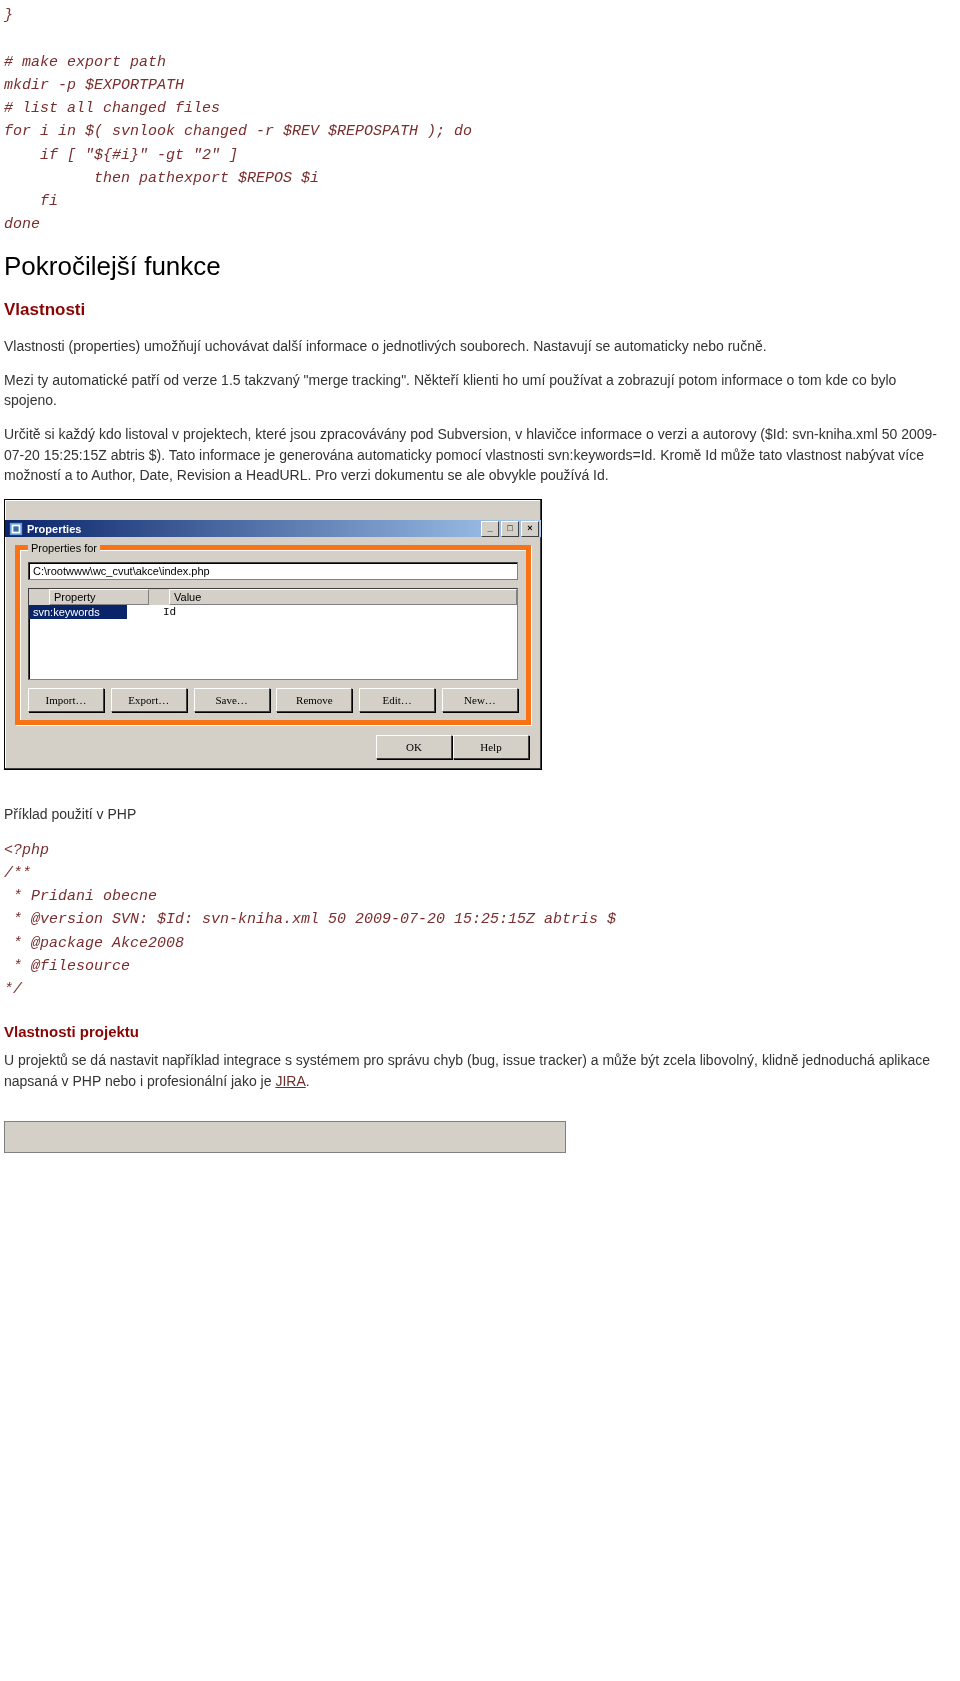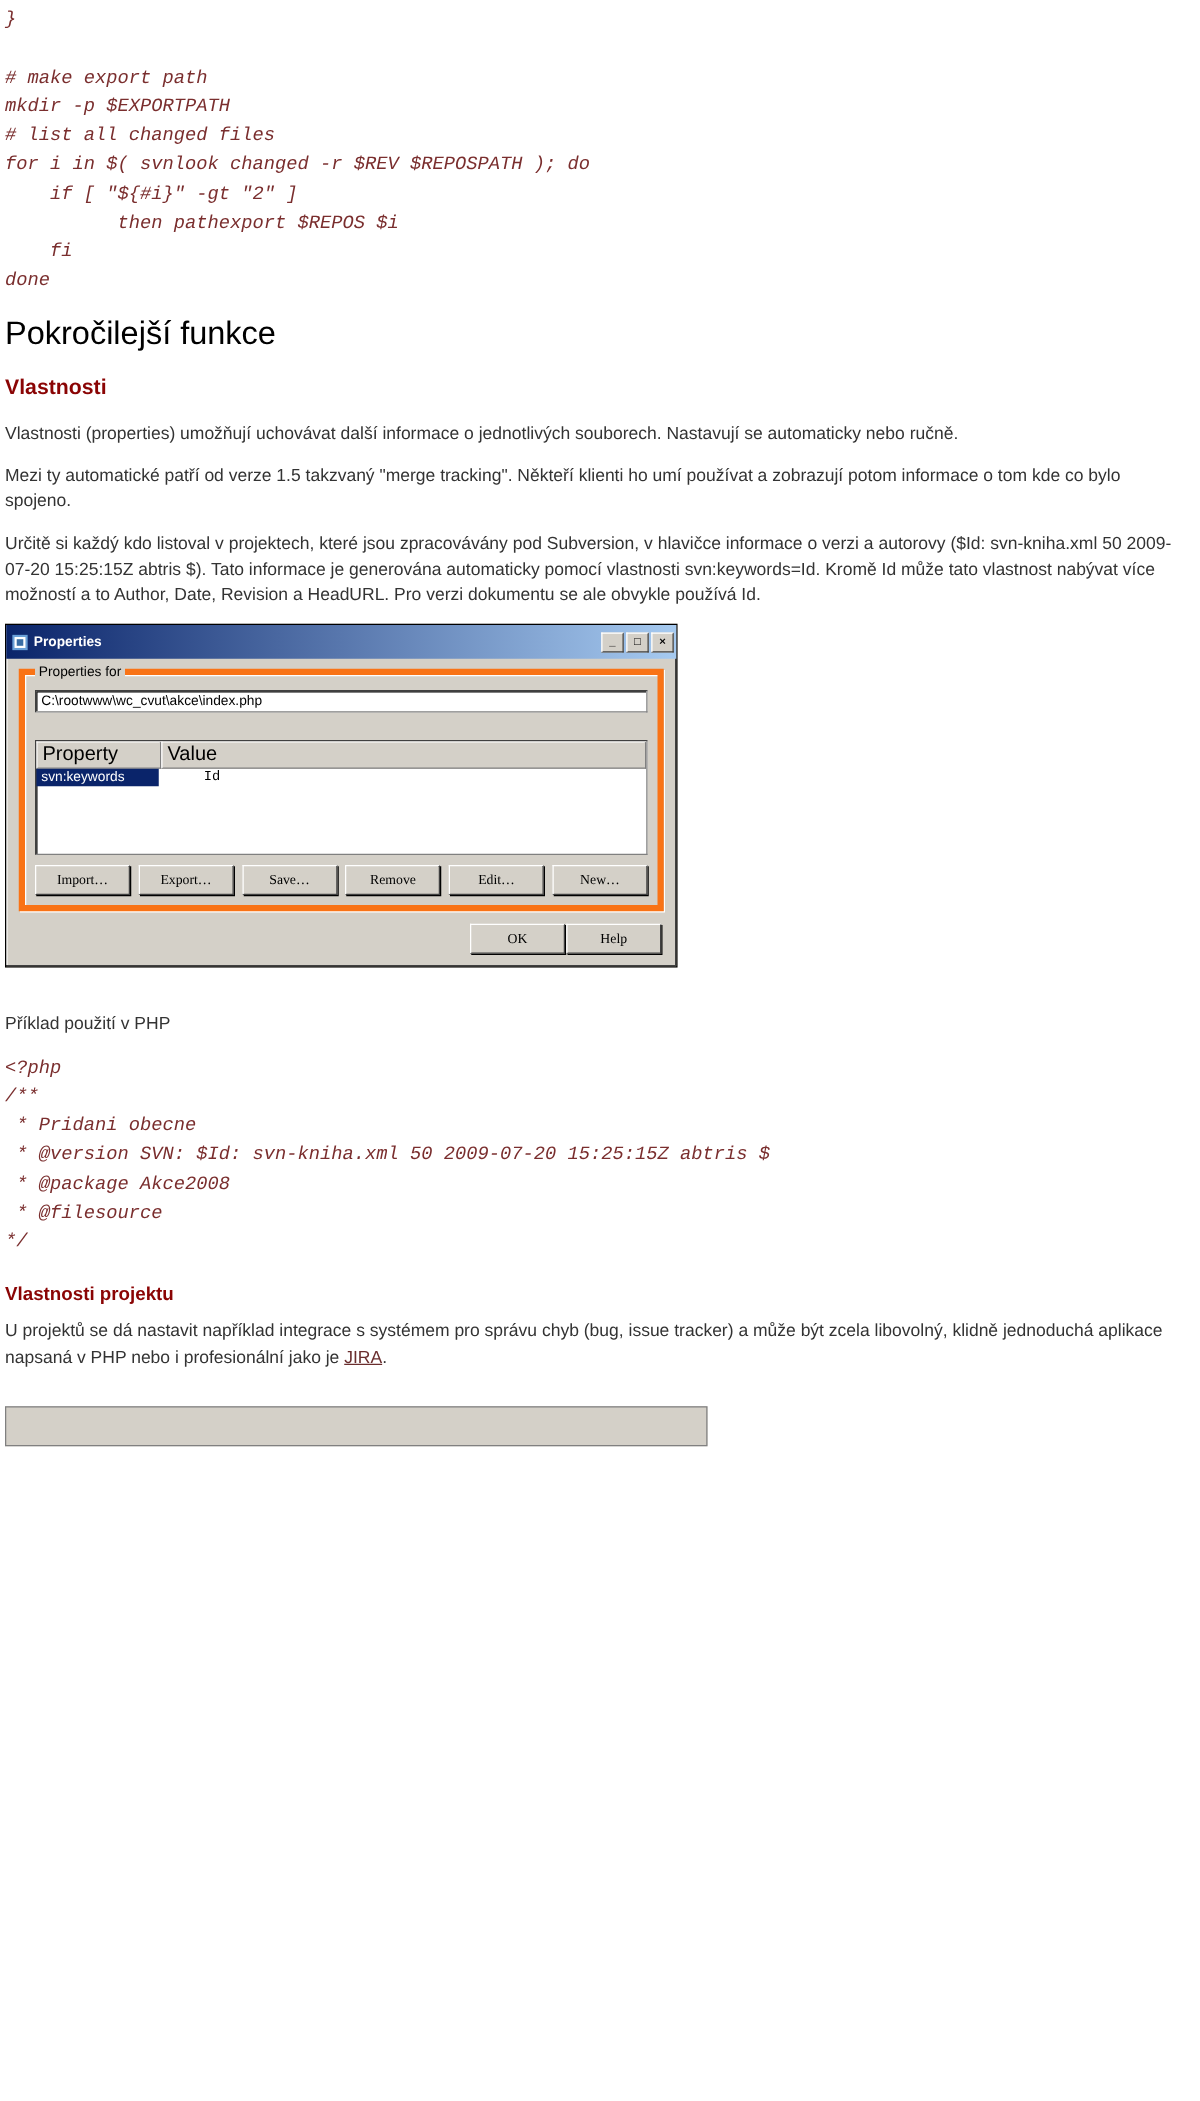--- a/index.html
+++ b/index.html
@@ -53,26 +53,27 @@
     width: 536px;
     background: #d4d0c8;
     border: 1px solid #000;
     box-shadow: inset -1px -1px 0 #404040, inset 1px 1px 0 #fff;
     font-family: Tahoma, Arial, sans-serif;
     font-size: 11px;
     color: #000;
     margin-bottom: 34px;
   }
   .titlebar {
-    height: 27px;
+    height: 17px;
     background: linear-gradient(to right, #0a246a, #a6caf0);
     display: flex;
     align-items: center;
     justify-content: space-between;
     padding: 0 2px 0 4px;
+    margin-top: 20px;
   }
   .titlebar .tleft { display:flex; align-items:center; gap:4px; }
   .titlebar svg { width:14px; height:14px; }
   .titlebar .ttitle { color:#fff; font-weight:bold; }
   .tbtns { display:flex; gap:2px; }
   .tbtn { width:16px; height:14px; background:#d4d0c8; border:1px solid #fff; border-right-color:#404040; border-bottom-color:#404040; display:flex; align-items:center; justify-content:center; font-family:Arial; font-size:9px; font-weight:bold; line-height:1; }
   .wnd-body { padding: 8px 10px 10px 10px; }
   .groupbox {
     border: 5px solid #f97316;
     box-shadow: inset 1px 1px 0 #fff, 1px 1px 0 #fff;
@@ -86,31 +87,32 @@
     background: #d4d0c8;
     padding: 0 3px;
   }
   .pathfield {
     background:#fff;
     border:1px solid #808080;
     border-top-color:#404040; border-left-color:#404040;
     box-shadow: inset 1px 1px 0 #000;
     padding: 2px 4px;
     font-size: 11px;
-    margin-bottom: 22px;
+    margin-bottom: 8px;
   }
   .tablehead {
     display:flex;
     background:#d4d0c8;
   }
   .tablehead div {
     border:1px solid #fff;
     border-right-color:#808080; border-bottom-color:#808080;
     padding: 1px 4px;
-    font-size: 16px;
+    font-size: 11px;
+    margin-left: 20px;
   }
   .tablehead .col1 { width: 90px; }
   .tablehead .col2 { flex:1; }
   .listarea {
     background:#fff;
     border:1px solid #808080;
     border-top-color:#404040; border-left-color:#404040;
     box-shadow: inset 1px 1px 0 #000;
     height: 90px;
     overflow:hidden;

